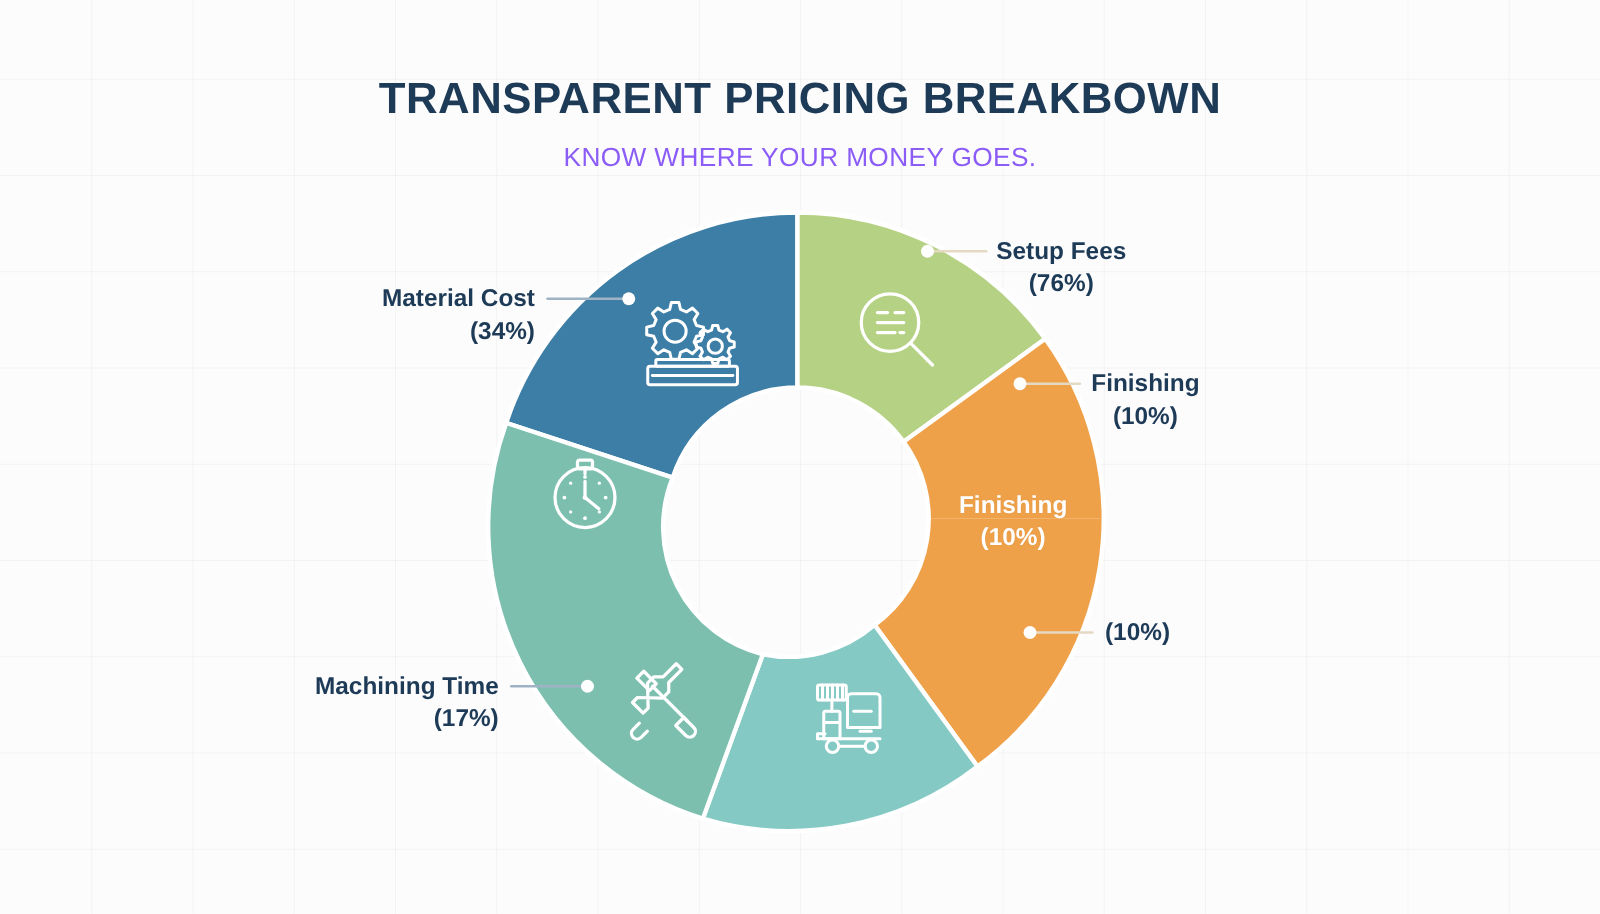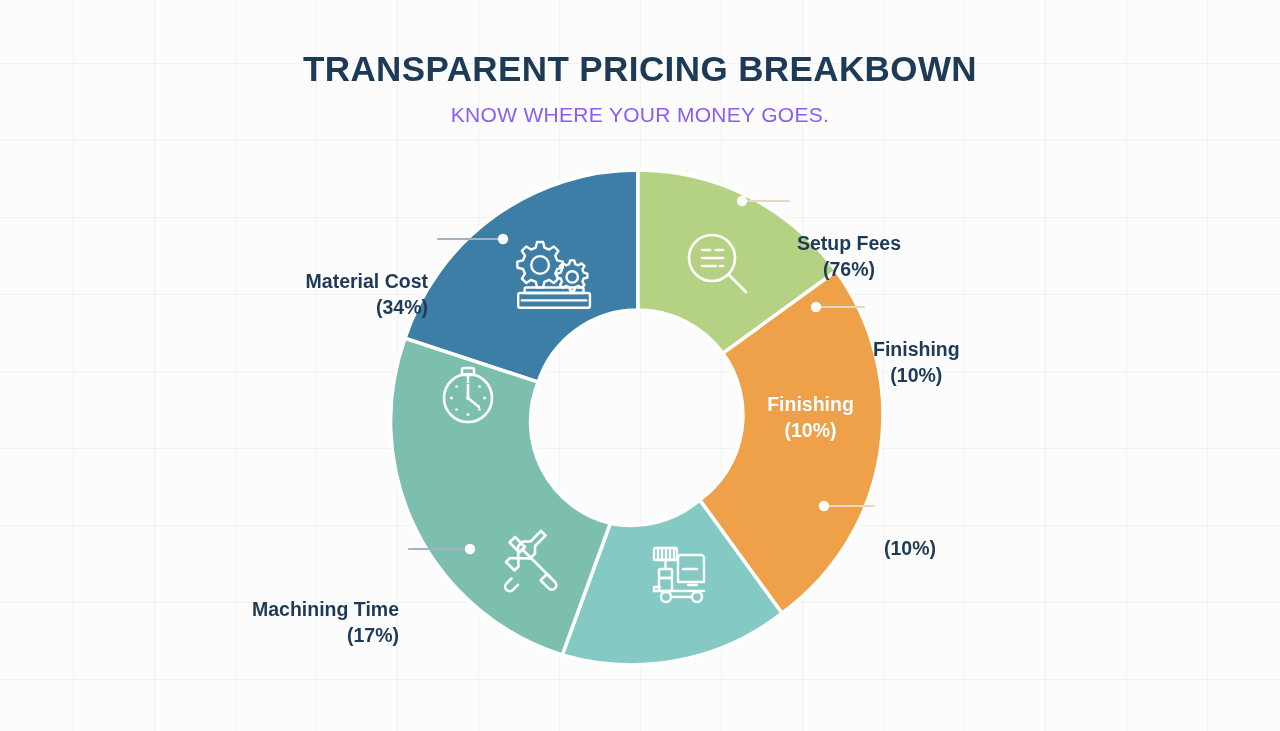--- a/index.html
+++ b/index.html
@@ -18,37 +18,36 @@
     background-size:81px 77px;
     background-position:-8px -14px;
     pointer-events:none;
   }
   #header{
     position:absolute;left:0;right:0;top:44px;
     text-align:center;
   }
   #chart-title{
     font-size:35px;font-weight:bold;letter-spacing:.4px;
-    color:#1d3a57;margin:6px;line-height:1.1;
+    color:#1d3a57;margin:16px;line-height:1.1;
   }
   #chart-subtitle{
     font-size:21px;font-weight:normal;letter-spacing:.3px;
     color:#8b5cf6;margin:14px 0 0 0;line-height:1.1;
   }
   #chart-stage{
     position:absolute;left:0;top:0;width:1280px;height:731px;
   }
   svg.chart-svg{position:absolute;left:0;top:0;}
   .seg-label{
     position:absolute;
     color:#1d3a57;
     font-size:19.5px;font-weight:bold;
     line-height:1.32;
     white-space:nowrap;
-    margin-top:42px;
   }
   .seg-label.right{text-align:center;}
   .seg-label.left{text-align:right;}
   .inside-label{
     position:absolute;
     color:#ffffff;
     font-size:19.5px;font-weight:bold;
     line-height:1.32;text-align:center;
     white-space:nowrap;
     text-shadow:0 0 2px rgba(0,0,0,.06);
@@ -198,21 +197,21 @@
       <line x1="824" y1="506" x2="874" y2="506" stroke="#e6d9c4" stroke-width="2"></line>
       <circle cx="824" cy="506" r="5.2" fill="#ffffff"></circle>
     </g>
   </svg>
 
   <div class="seg-label left" style="right:852px;top:227px;">
     <span class="lbl-l1">Material Cost</span>
     <span class="lbl-l2">(34%)</span>
   </div>
 
-  <div class="seg-label left" style="right:881px;top:555px;">
+  <div class="seg-label left" style="right:881px;top:537px;">
     <span class="lbl-l1">Machining Time</span>
     <span class="lbl-l2">(17%)</span>
   </div>
 
   <div class="seg-label right" style="left:797px;top:189px;">
     <span class="lbl-l1">Setup Fees</span>
     <span class="lbl-l2">(76%)</span>
   </div>
 
   <div class="seg-label right" style="left:873px;top:295px;">

